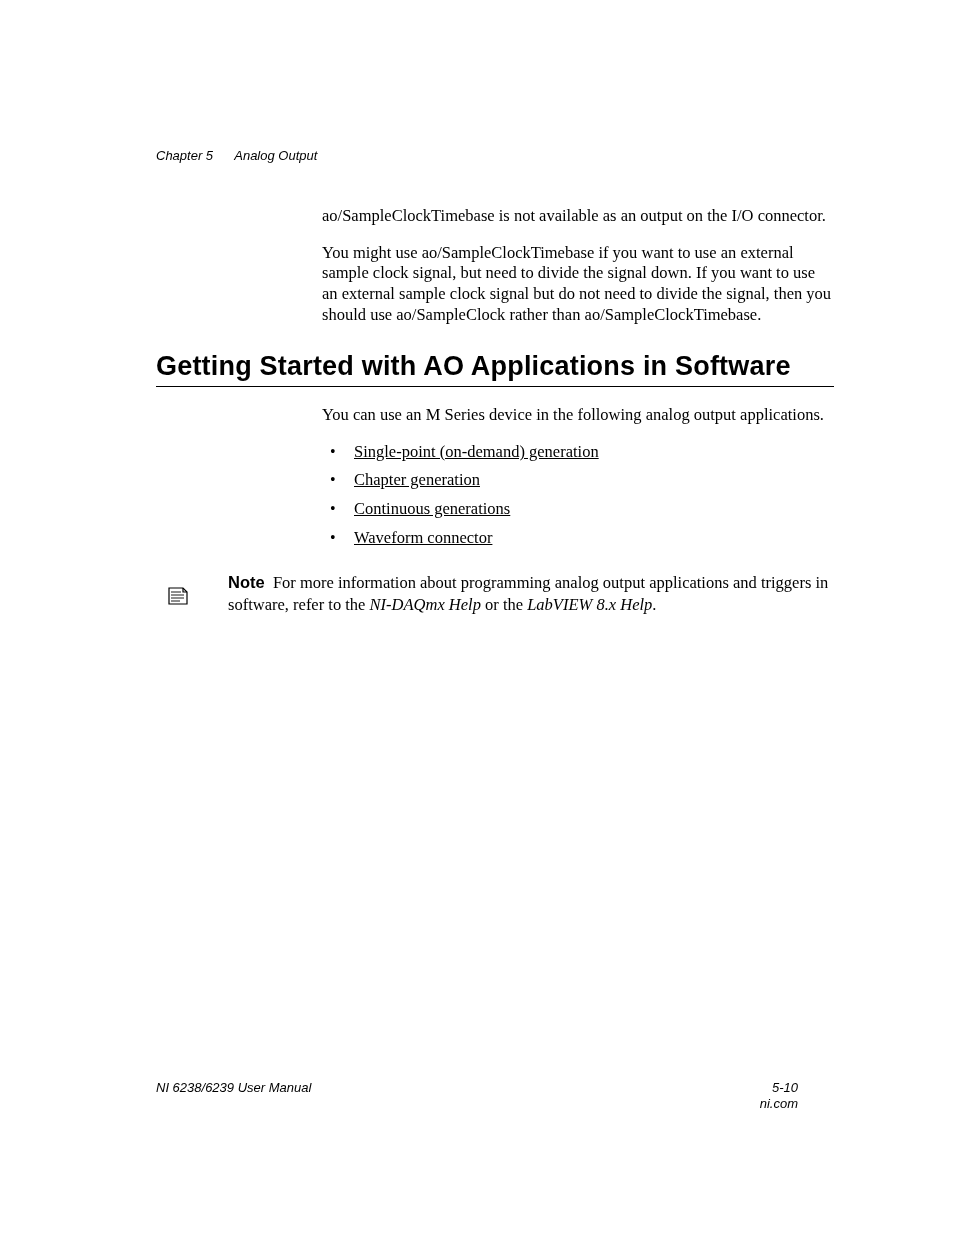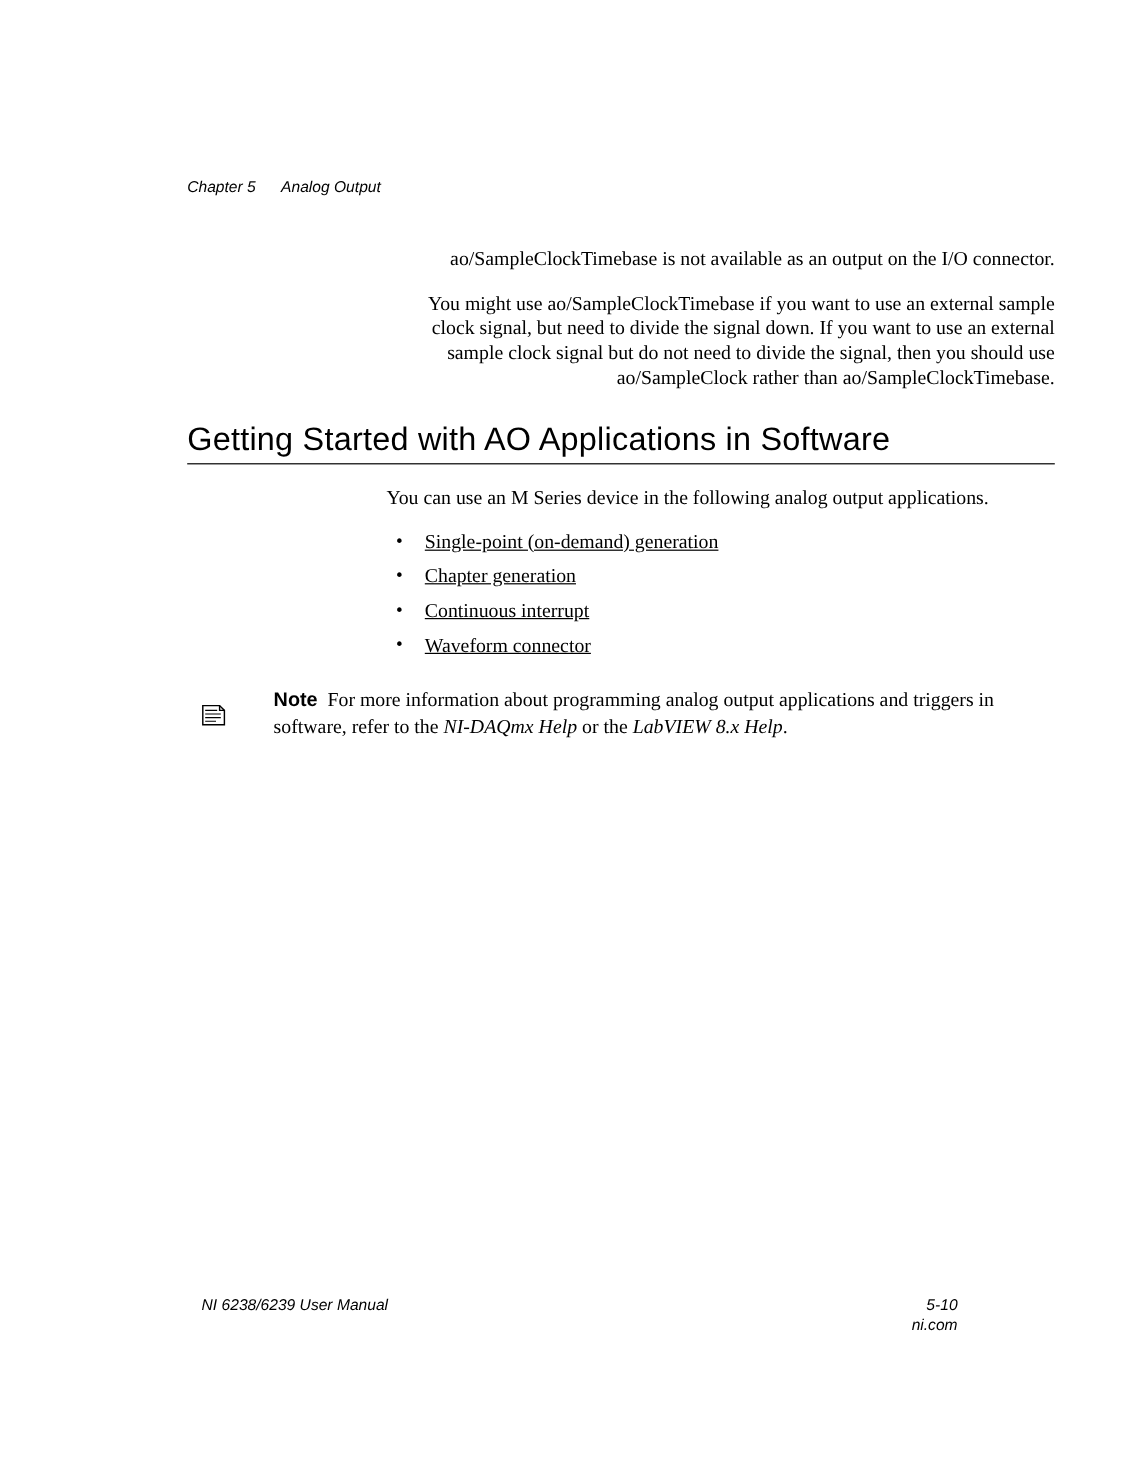--- a/index.html
+++ b/index.html
@@ -10,21 +10,21 @@
     color: #000;
     width: 954px;
     height: 1235px;
     position: relative;
     box-sizing: border-box;
   }
   .page {
     position: relative;
     width: 954px;
     height: 1235px;
-    padding: 148px 75px 0 156px;
+    padding: 148px 120px 0 156px;
     box-sizing: border-box;
   }
   .running-header {
     position: absolute;
     top: 148px;
     left: 156px;
     font-style: italic;
     font-size: 13px;
     font-family: Arial, Helvetica, sans-serif;
   }
@@ -35,25 +35,24 @@
     margin-left: 166px;
     margin-right: 0;
     font-size: 16.5px;
     line-height: 1.25;
   }
   .para {
     margin: 0 0 16px 0;
   }
   .first-block {
     margin-top: 58px;
-    text-align: right;
   }
   h1.section-heading {
     font-family: Arial, Helvetica, sans-serif;
-    font-weight: normal;
+    font-weight: bold;
     font-size: 27px;
     letter-spacing: 0.2px;
     margin: 26px 0 4px 0;
     font-stretch: condensed;
   }
   .heading-rule {
     border: none;
     border-top: 1px solid #000;
     margin: 0 0 18px 0;
   }
@@ -107,21 +106,21 @@
     position: absolute;
     bottom: 155px;
     left: 156px;
     right: 156px;
     font-size: 13px;
     font-family: Arial, Helvetica, sans-serif;
     font-style: italic;
   }
   .footer .left {
     position: absolute;
-    left: 12px;
+    left: 0;
   }
   .footer .center {
     position: absolute;
     left: 0;
     right: 0;
     text-align: right;
   }
   .footer .right {
     position: absolute;
     right: 0;
@@ -144,21 +143,21 @@
   </div>
 
   <h1 class="section-heading">Getting Started with AO Applications in Software</h1>
   <hr class="heading-rule">
 
   <div class="body-block">
     <p class="para">You can use an M Series device in the following analog output applications.</p>
     <ul class="bullets">
       <li>Single-point (on-demand) generation</li>
       <li>Chapter generation</li>
-      <li>Continuous interrupt</li>
+      <li>Continuous generations</li>
       <li>Waveform connector</li>
     </ul>
   </div>
 
   <div class="note-row">
     <span class="note-icon">
       <svg viewBox="0 0 24 20" width="24" height="20">
         <path d="M3 3 L17 3 L21 7 L21 19 L3 19 Z" fill="none" stroke="#000" stroke-width="1.2"></path>
         <path d="M5 7 L15 7 M5 10 L18 10 M5 13 L18 13 M5 16 L14 16" stroke="#000" stroke-width="0.9"></path>
         <path d="M17 3 L17 7 L21 7" fill="none" stroke="#000" stroke-width="1.2"></path>

